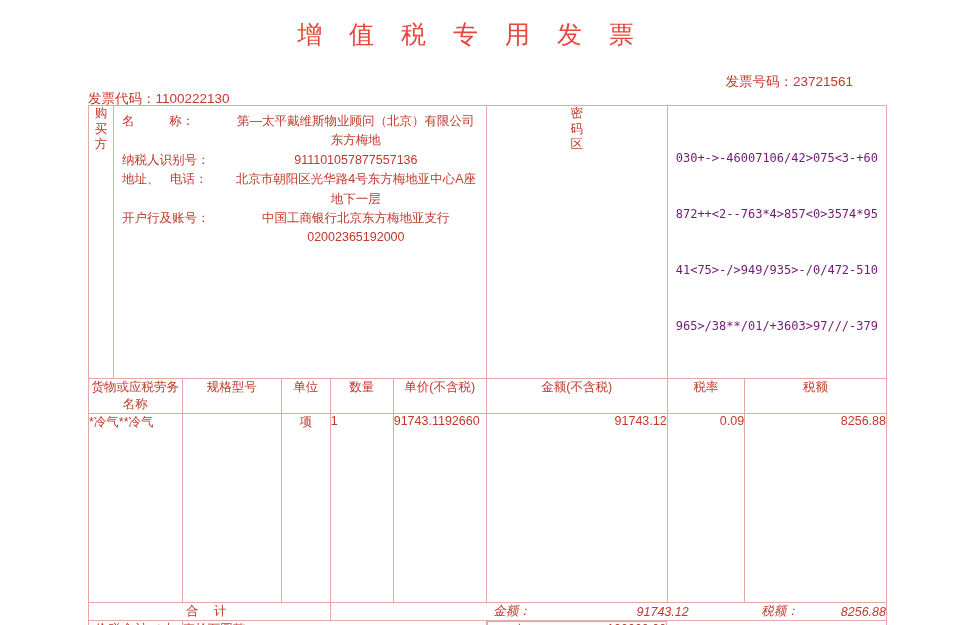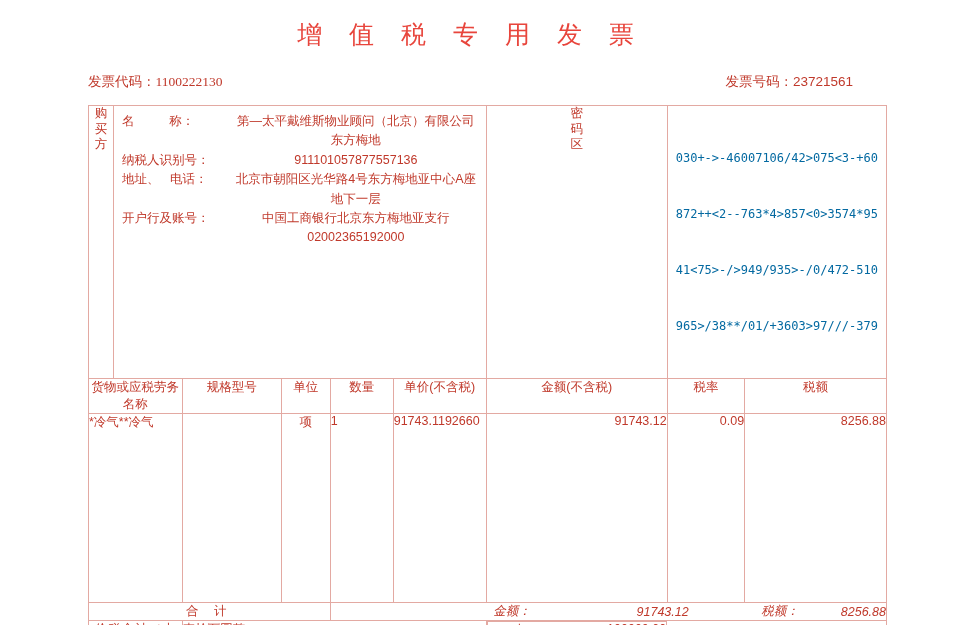--- a/index.html
+++ b/index.html
@@ -29,21 +29,21 @@
     font-weight: normal;
     margin: 0;
   }
   .meta-row {
     position: relative;
     margin: 22px 88px 0 88px;
     height: 20px;
     font-size: 13.5px;
     color: #c0392b;
   }
-  .meta-left { position: absolute; left: 0; top: 0; font-family: Liberation Serif, serif; }
+  .meta-left { position: absolute; left: 0; top: 17px; }
   .meta-center { position: absolute; left: 360px; top: 0; }
   .meta-right { position: absolute; right: 0; top: 0; margin-left: 24px; }
 
   .tbl {
     margin: 12px 88px 0 88px;
     width: 799px;
     border: 1px solid #e3a9a2;
     border-collapse: collapse;
     box-sizing: border-box;
   }
@@ -73,21 +73,21 @@
   .pl-row { display: flex; }
   .pl-key { width: 112px; flex: none; white-space: pre; }
   .pl-val { flex: 1; text-align: center; }
 
   .cipher {
     padding: 6px 8px;
     font-family: "DejaVu Sans Mono", monospace;
     font-size: 12px;
     line-height: 1.55;
     letter-spacing: 0px;
-    color: #0369a1;
+    color: #701a75;
     white-space: pre;
   }
 
   
   .gh {
     text-align: center;
     padding: 4px 2px;
     font-size: 12.5px;
     vertical-align: middle;
     margin-left: 8px;

